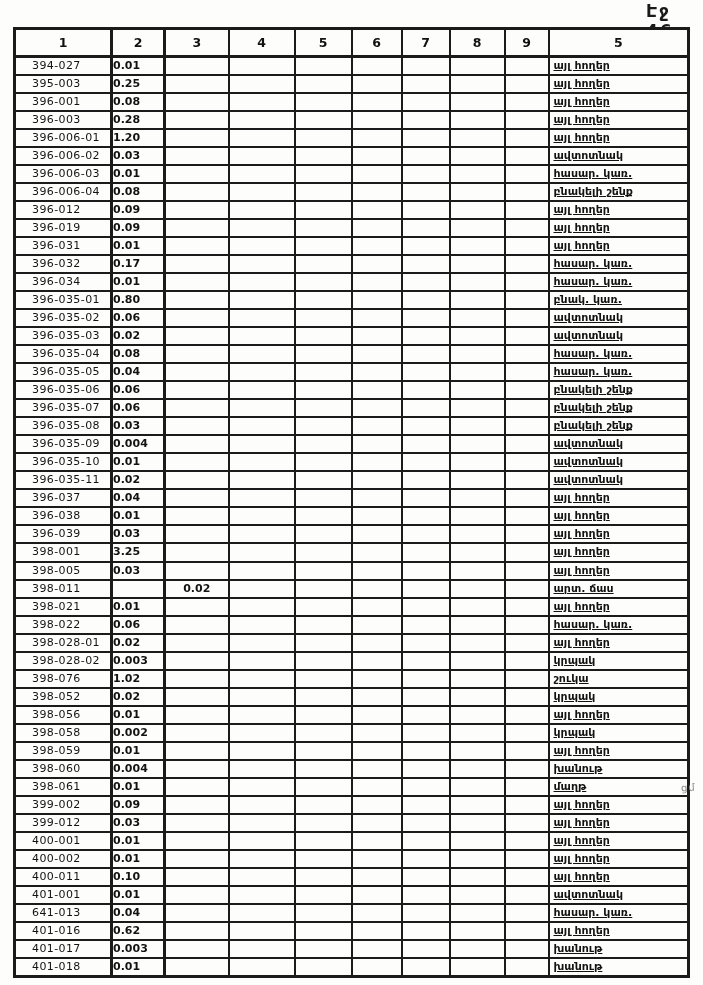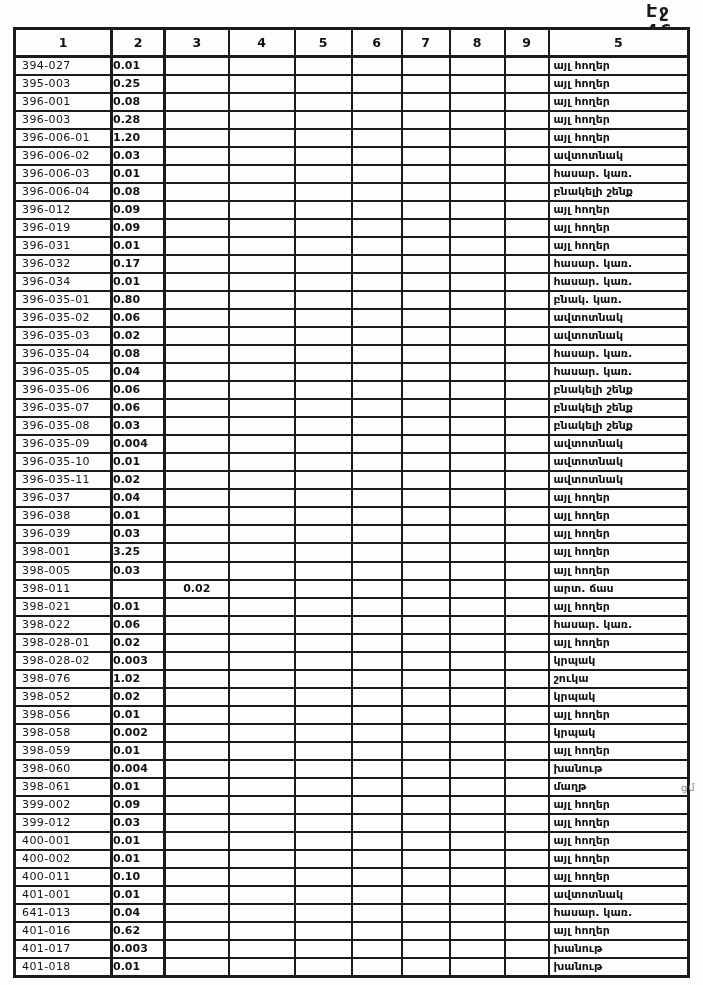--- a/index.html
+++ b/index.html
@@ -30,25 +30,25 @@
     font-size:12.5px;font-weight:bold;
     height:25px;padding:0;text-align:center;
     border-bottom-width:3px !important;
     color:#111;
   }
   td{
     font-size:11px;padding:0 0 1px 0;
     white-space:nowrap;overflow:hidden;
     color:#131313;
   }
-  td.c1{padding-left:6px;text-align:left;letter-spacing:0.4px;border-right-width:3px !important;}
+  td.c1{padding-left:16px;text-align:left;letter-spacing:0.4px;border-right-width:3px !important;}
   td.c2{text-align:left;font-weight:bold;border-right-width:3px !important;}
   th.h1,th.h2{border-right-width:3px !important;}
   td.c3{text-align:center;font-weight:bold;}
-  td.c10{padding-left:4px;text-align:left;font-weight:bold;}
+  td.c10{padding-left:4px;text-align:left;font-weight:bold;text-decoration:underline;}
   .stray-mark{
     position:absolute;left:681px;top:782px;
     font-size:10px;color:#8a8a85;
     transform:rotate(-4deg);
     letter-spacing:1px;
   }
 </style>
 </head>
 <body>
 

